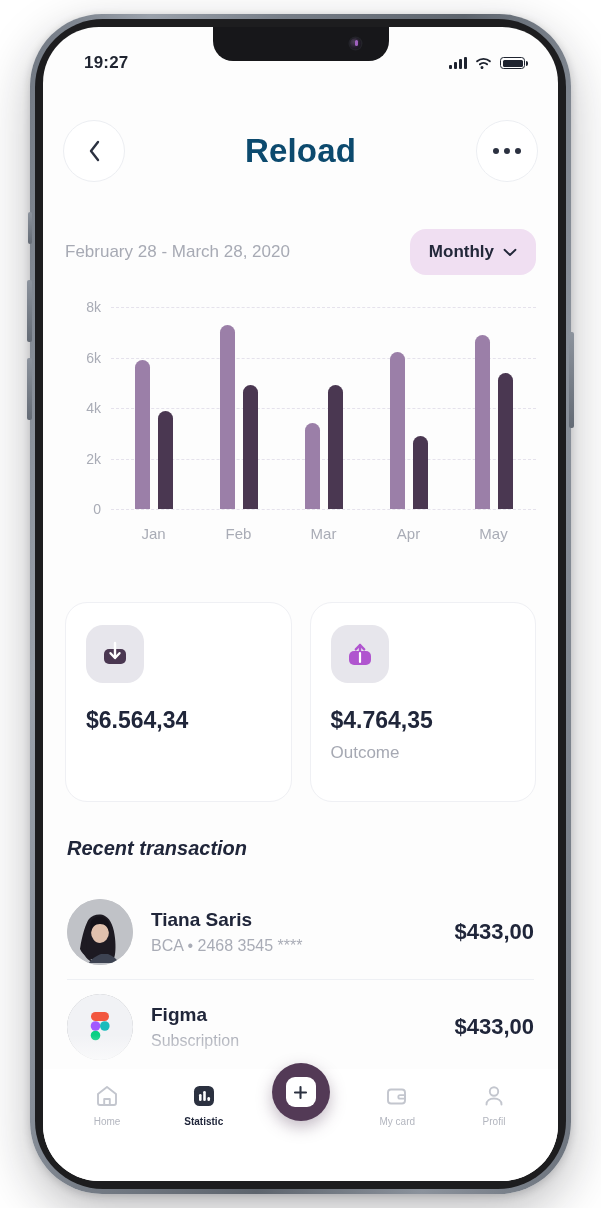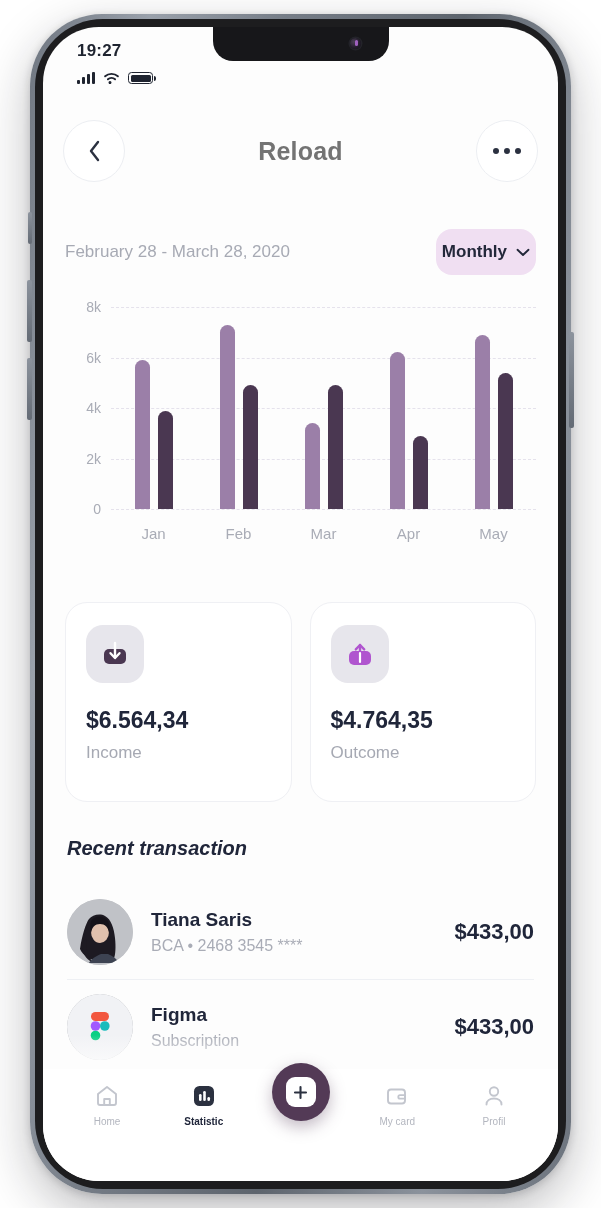--- a/index.html
+++ b/index.html
@@ -43,24 +43,23 @@
     background:radial-gradient(circle at 35% 35%, #4a3f55 0%, #241d2c 55%, #15131a 100%);
     box-shadow:0 0 0 1.5px #232329;
   }
   .notch-cam::after{
     content:""; position:absolute; left:5px; top:2px; width:3px; height:6px;
     border-radius:2px; background:#b36ad6; opacity:.85;
   }
 
   
   .statusbar{
-    position:absolute; top:0; left:4px; right:0; height:58px;
-    display:flex; justify-content:space-between;
+    position:absolute; top:0; left:11px; right:0; height:58px;
+    display:flex; align-items:center; justify-content:space-between;
     padding:14px 30px 0 30px;
-    flex-direction:column;
   }
   .sb-time{ font-size:17px; font-weight:bold; color:#1f2430; letter-spacing:.2px;}
   .sb-right{ display:flex; align-items:center; gap:7px;}
   .sig{ display:flex; align-items:flex-end; gap:2px; height:12px;}
   .sig i{ width:3px; background:#1f2430; border-radius:1px; display:block;}
   .sig i:nth-child(1){height:4px}.sig i:nth-child(2){height:7px}
   .sig i:nth-child(3){height:10px}.sig i:nth-child(4){height:12px}
   .batt{ width:25px; height:12px; border:1.6px solid #1f2430; border-radius:3.5px; padding:1.5px;}
   .batt span{ display:block; width:100%; height:100%; background:#1f2430; border-radius:1.5px;}
   .batt-tip{ width:2px; height:5px; background:#1f2430; border-radius:0 2px 2px 0; margin-left:1px;}
@@ -68,33 +67,33 @@
   
   .app-header{
     position:absolute; top:86px; left:0; right:0; height:76px;
     display:flex; align-items:center; justify-content:space-between; padding:0 20px;
   }
   .circ-btn{
     width:62px; height:62px; border-radius:50%;
     background:#fff; border:1.4px solid #eceef2;
     display:flex; align-items:center; justify-content:center; cursor:pointer;
   }
-  .page-title{ font-size:25px; font-weight:bold; color:#737373; letter-spacing:.2px;}
+  .page-title{ font-size:33px; font-weight:bold; color:#0c4a6e; letter-spacing:.2px;}
   .dots{ display:flex; gap:5px;}
   .dots i{ width:6px; height:6px; border-radius:50%; background:#2b3140; display:block;}
 
   
   .range-row{
     position:absolute; top:190px; left:0; right:0; height:70px;
     display:flex; align-items:center; justify-content:space-between; padding:0 22px;
   }
   .range-label{ font-size:17px; color:#a7aab4;}
   .period-pill{
     display:flex; align-items:center; gap:9px;
-    background:#f0dff2; border-radius:16px; padding:13px 6px; cursor:pointer;
+    background:#f0dff2; border-radius:16px; padding:13px 19px; cursor:pointer;
   }
   .period-txt{ font-size:17px; font-weight:bold; color:#23283a;}
 
   
   .chart-wrap{ position:absolute; top:272px; left:22px; right:22px; height:265px;}
   .chart-grid{ position:absolute; left:46px; right:0; top:8px; height:202px;}
   .gl{ position:absolute; left:0; right:0; height:0;
        border-top:1.4px dashed #e5e2ec;}
   .ylabels{ position:absolute; left:0; top:0; width:44px; height:210px;}
   .ylab{ position:absolute; right:8px; font-size:14px; color:#a9acb6; transform:translateY(-50%);text-align:center;}
@@ -276,21 +275,20 @@
       <div class="cards">
         <div class="card">
           <div class="card-icon-wrap">
             <svg width="30" height="28" viewBox="0 0 30 28">
               <rect x="4" y="9" width="22" height="15" rx="5" fill="#4a3751"></rect>
               <path d="M15 3v14" stroke="#fff" stroke-width="2.4" stroke-linecap="round"></path>
               <path d="M10.5 13.2L15 18l4.5-4.8" stroke="#fff" stroke-width="2.4" fill="none" stroke-linecap="round" stroke-linejoin="round"></path>
             </svg>
           </div>
           <div class="card-amount">$6.564,34</div>
-          <div class="card-label">Income</div>
         </div>
         <div class="card">
           <div class="card-icon-wrap">
             <svg width="30" height="28" viewBox="0 0 30 28">
               <rect x="4" y="11" width="22" height="14" rx="5" fill="#b055cf"></rect>
               <path d="M15 22V5" stroke="#b055cf" stroke-width="2.4" stroke-linecap="round"></path>
               <path d="M10.8 9.4L15 5l4.2 4.4" stroke="#b055cf" stroke-width="2.4" fill="none" stroke-linecap="round" stroke-linejoin="round"></path>
               <path d="M15 22v-9" stroke="#fff" stroke-width="2.2" stroke-linecap="round"></path>
             </svg>
           </div>

